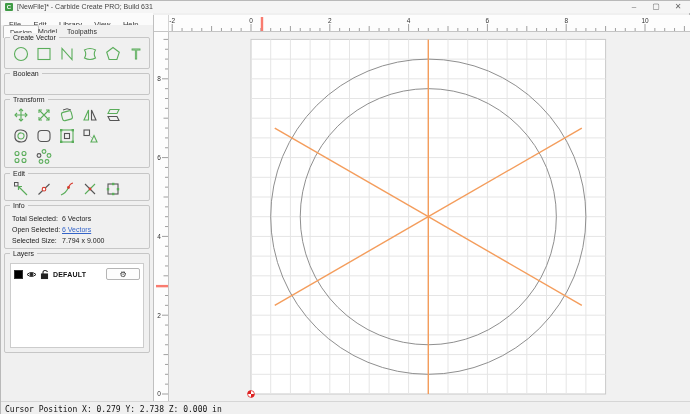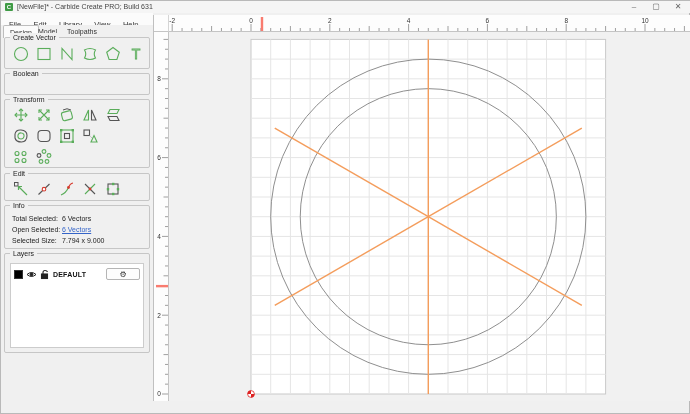--- a/index.html
+++ b/index.html
@@ -493,14 +493,17 @@
         <line x1="259.29999999999995" y1="184.70000000000002" x2="259.2999999999999" y2="362" stroke="#f49d5c" stroke-width="1.4"></line>
         <line x1="259.29999999999995" y1="184.70000000000002" x2="412.8463040909809" y2="273.3500000000001" stroke="#f49d5c" stroke-width="1.4"></line>
         <g>
           <circle cx="82" cy="362" r="3.4" fill="#ffffff" stroke="#dd2222" stroke-width="0.8"></circle>
           <path d="M82,362 L78.6,362 A3.4,3.4 0 0 1 82,358.6 Z" fill="#dd2222"></path>
           <path d="M82,362 L85.4,362 A3.4,3.4 0 0 1 82,365.4 Z" fill="#dd2222"></path>
         </g>
       </svg>
   </div>
 
+  <div id="statusbar">
+    <div id="status-text">Cursor Position X: 0.279 Y: 2.738 Z: 0.000 in</div>
+  </div>
 
 </div>
 
 </body></html>

